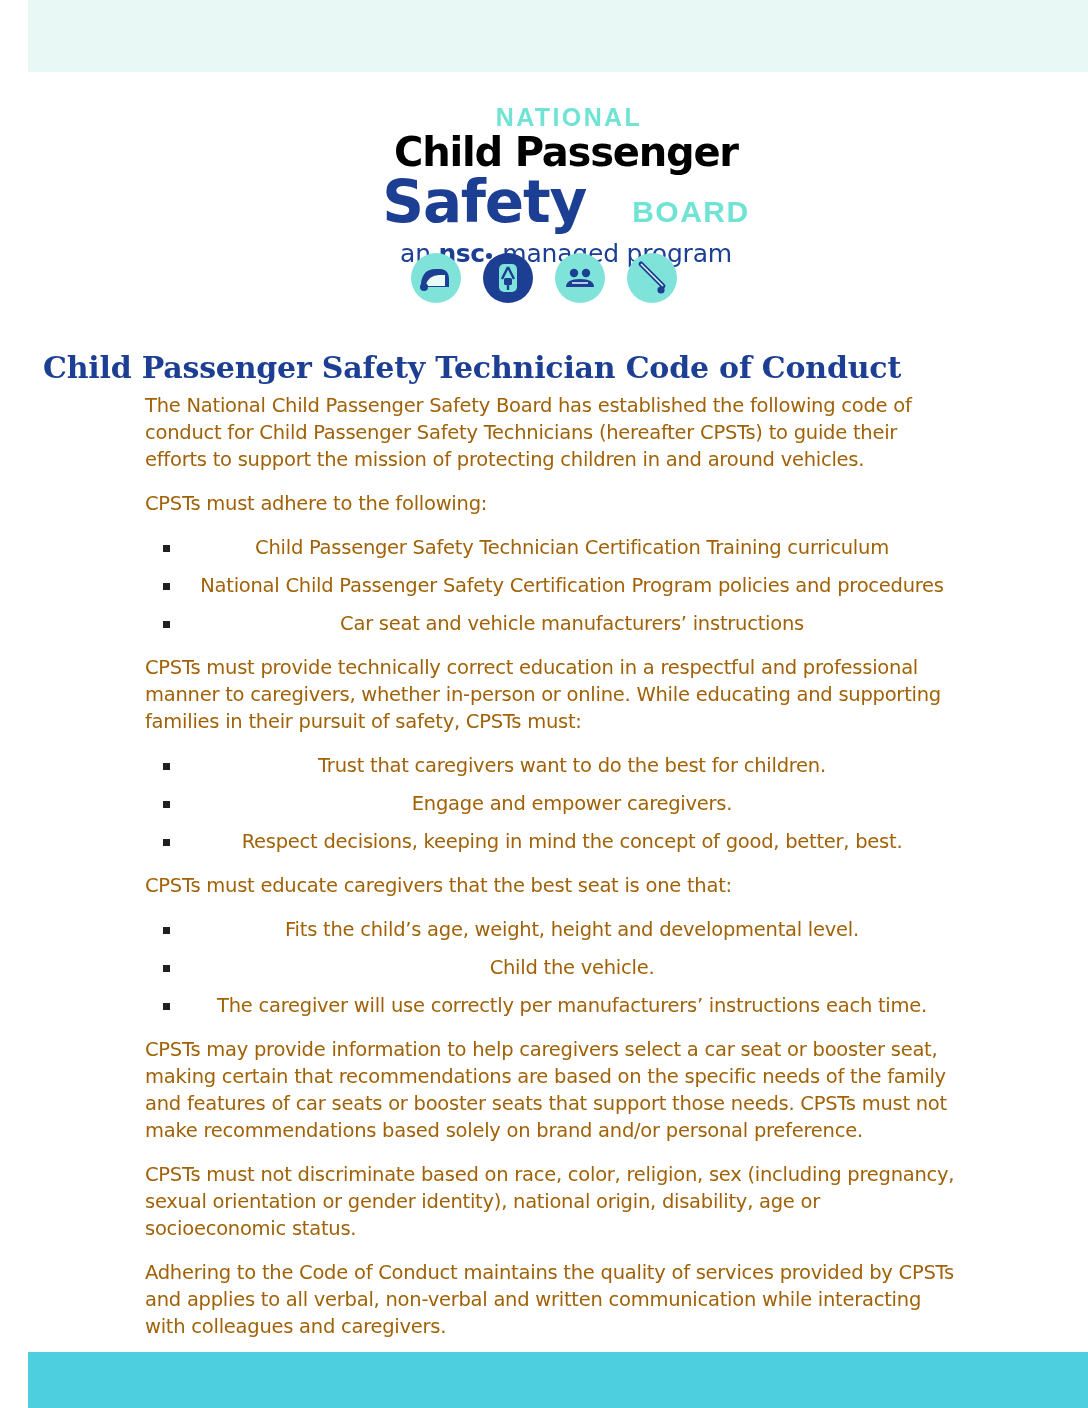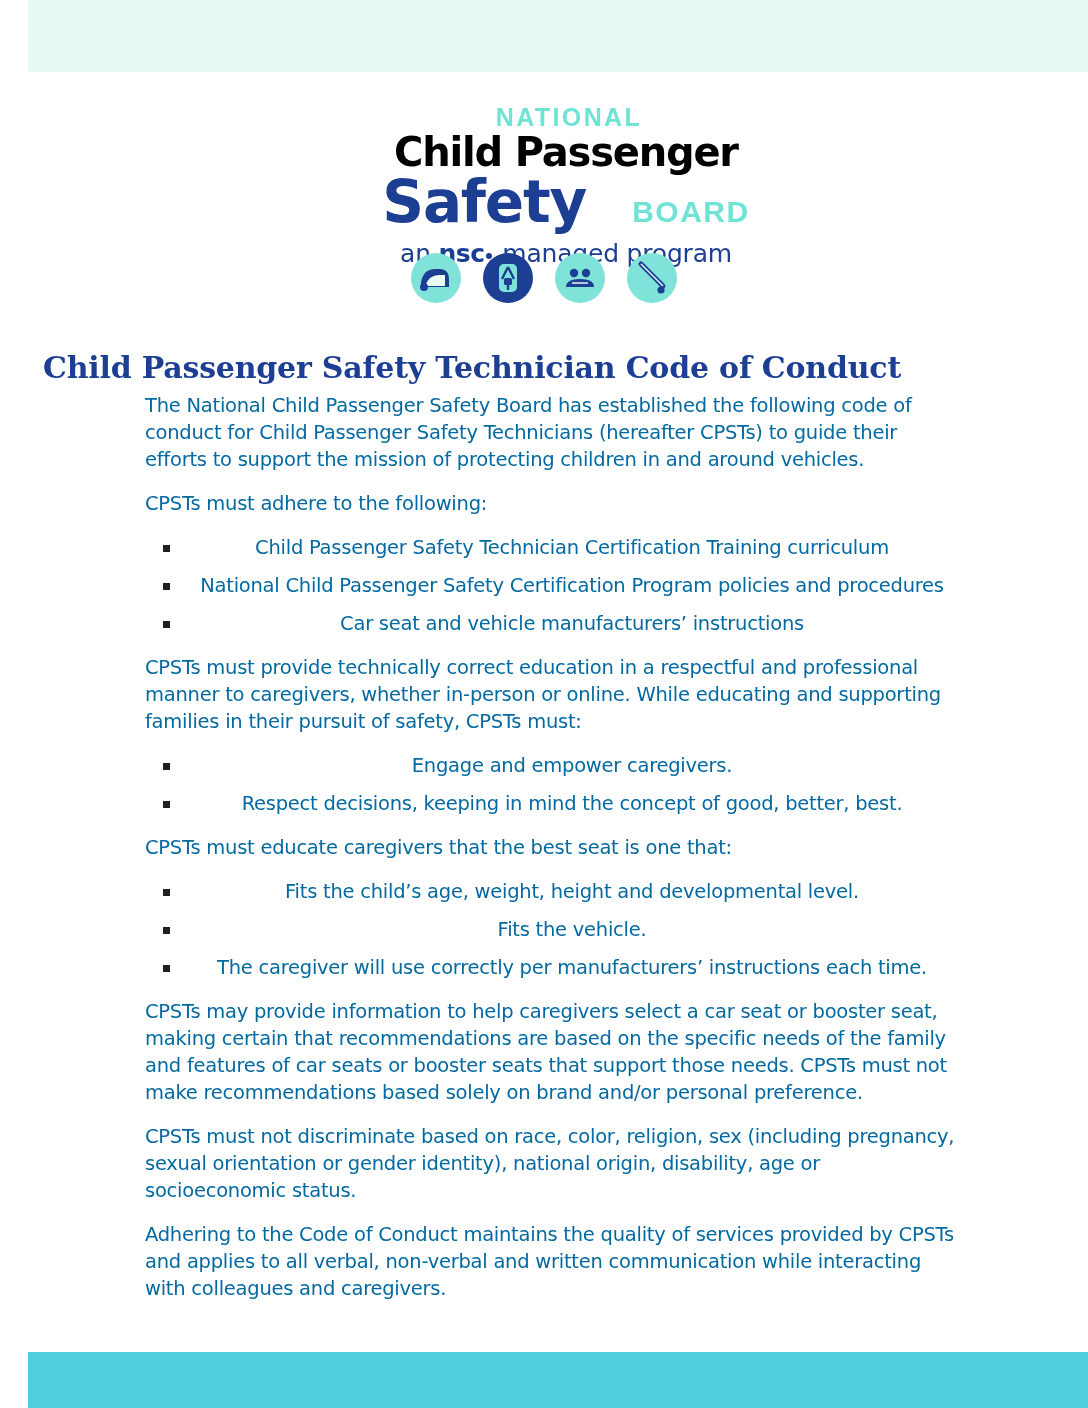--- a/index.html
+++ b/index.html
@@ -153,21 +153,21 @@
 
   
   .content {
     position: absolute;
     top: 392px;
     left: 145px;
     width: 810px;
     font-family: "DejaVu Sans", sans-serif;
     font-size: 19.5px;
     line-height: 27px;
-    color: #0369a1;
+    color: #a16207;
   }
   .para {
     margin: 0 0 17px 0;
     letter-spacing: -0.25px;
   }
   ul.bullets {
     list-style: none;
     margin: 0 0 17px 0;
     padding: 0 0 0 14px;
   }
@@ -257,29 +257,30 @@
 
     <ul class="bullets">
       <li>Child Passenger Safety Technician Certification Training curriculum</li>
       <li>National Child Passenger Safety Certification Program policies and procedures</li>
       <li>Car seat and vehicle manufacturers’ instructions</li>
     </ul>
 
     <p class="para">CPSTs must provide technically correct education in a respectful and professional manner to caregivers, whether in-person or online. While educating and supporting families in their pursuit of safety, CPSTs must:</p>
 
     <ul class="bullets">
+      <li>Trust that caregivers want to do the best for children.</li>
       <li>Engage and empower caregivers.</li>
       <li>Respect decisions, keeping in mind the concept of good, better, best.</li>
     </ul>
 
     <p class="para">CPSTs must educate caregivers that the best seat is one that:</p>
 
     <ul class="bullets">
       <li>Fits the child’s age, weight, height and developmental level.</li>
-      <li>Fits the vehicle.</li>
+      <li>Child the vehicle.</li>
       <li>The caregiver will use correctly per manufacturers’ instructions each time.</li>
     </ul>
 
     <p class="para">CPSTs may provide information to help caregivers select a car seat or booster seat, making certain that recommendations are based on the specific needs of the family and features of car seats or booster seats that support those needs. CPSTs must not make recommendations based solely on brand and/or personal preference.</p>
 
     <p class="para">CPSTs must not discriminate based on race, color, religion, sex (including pregnancy, sexual orientation or gender identity), national origin, disability, age or socioeconomic status.</p>
 
     <p class="para">Adhering to the Code of Conduct maintains the quality of services provided by CPSTs and applies to all verbal, non-verbal and written communication while interacting with colleagues and caregivers.</p>
 
   </div>

